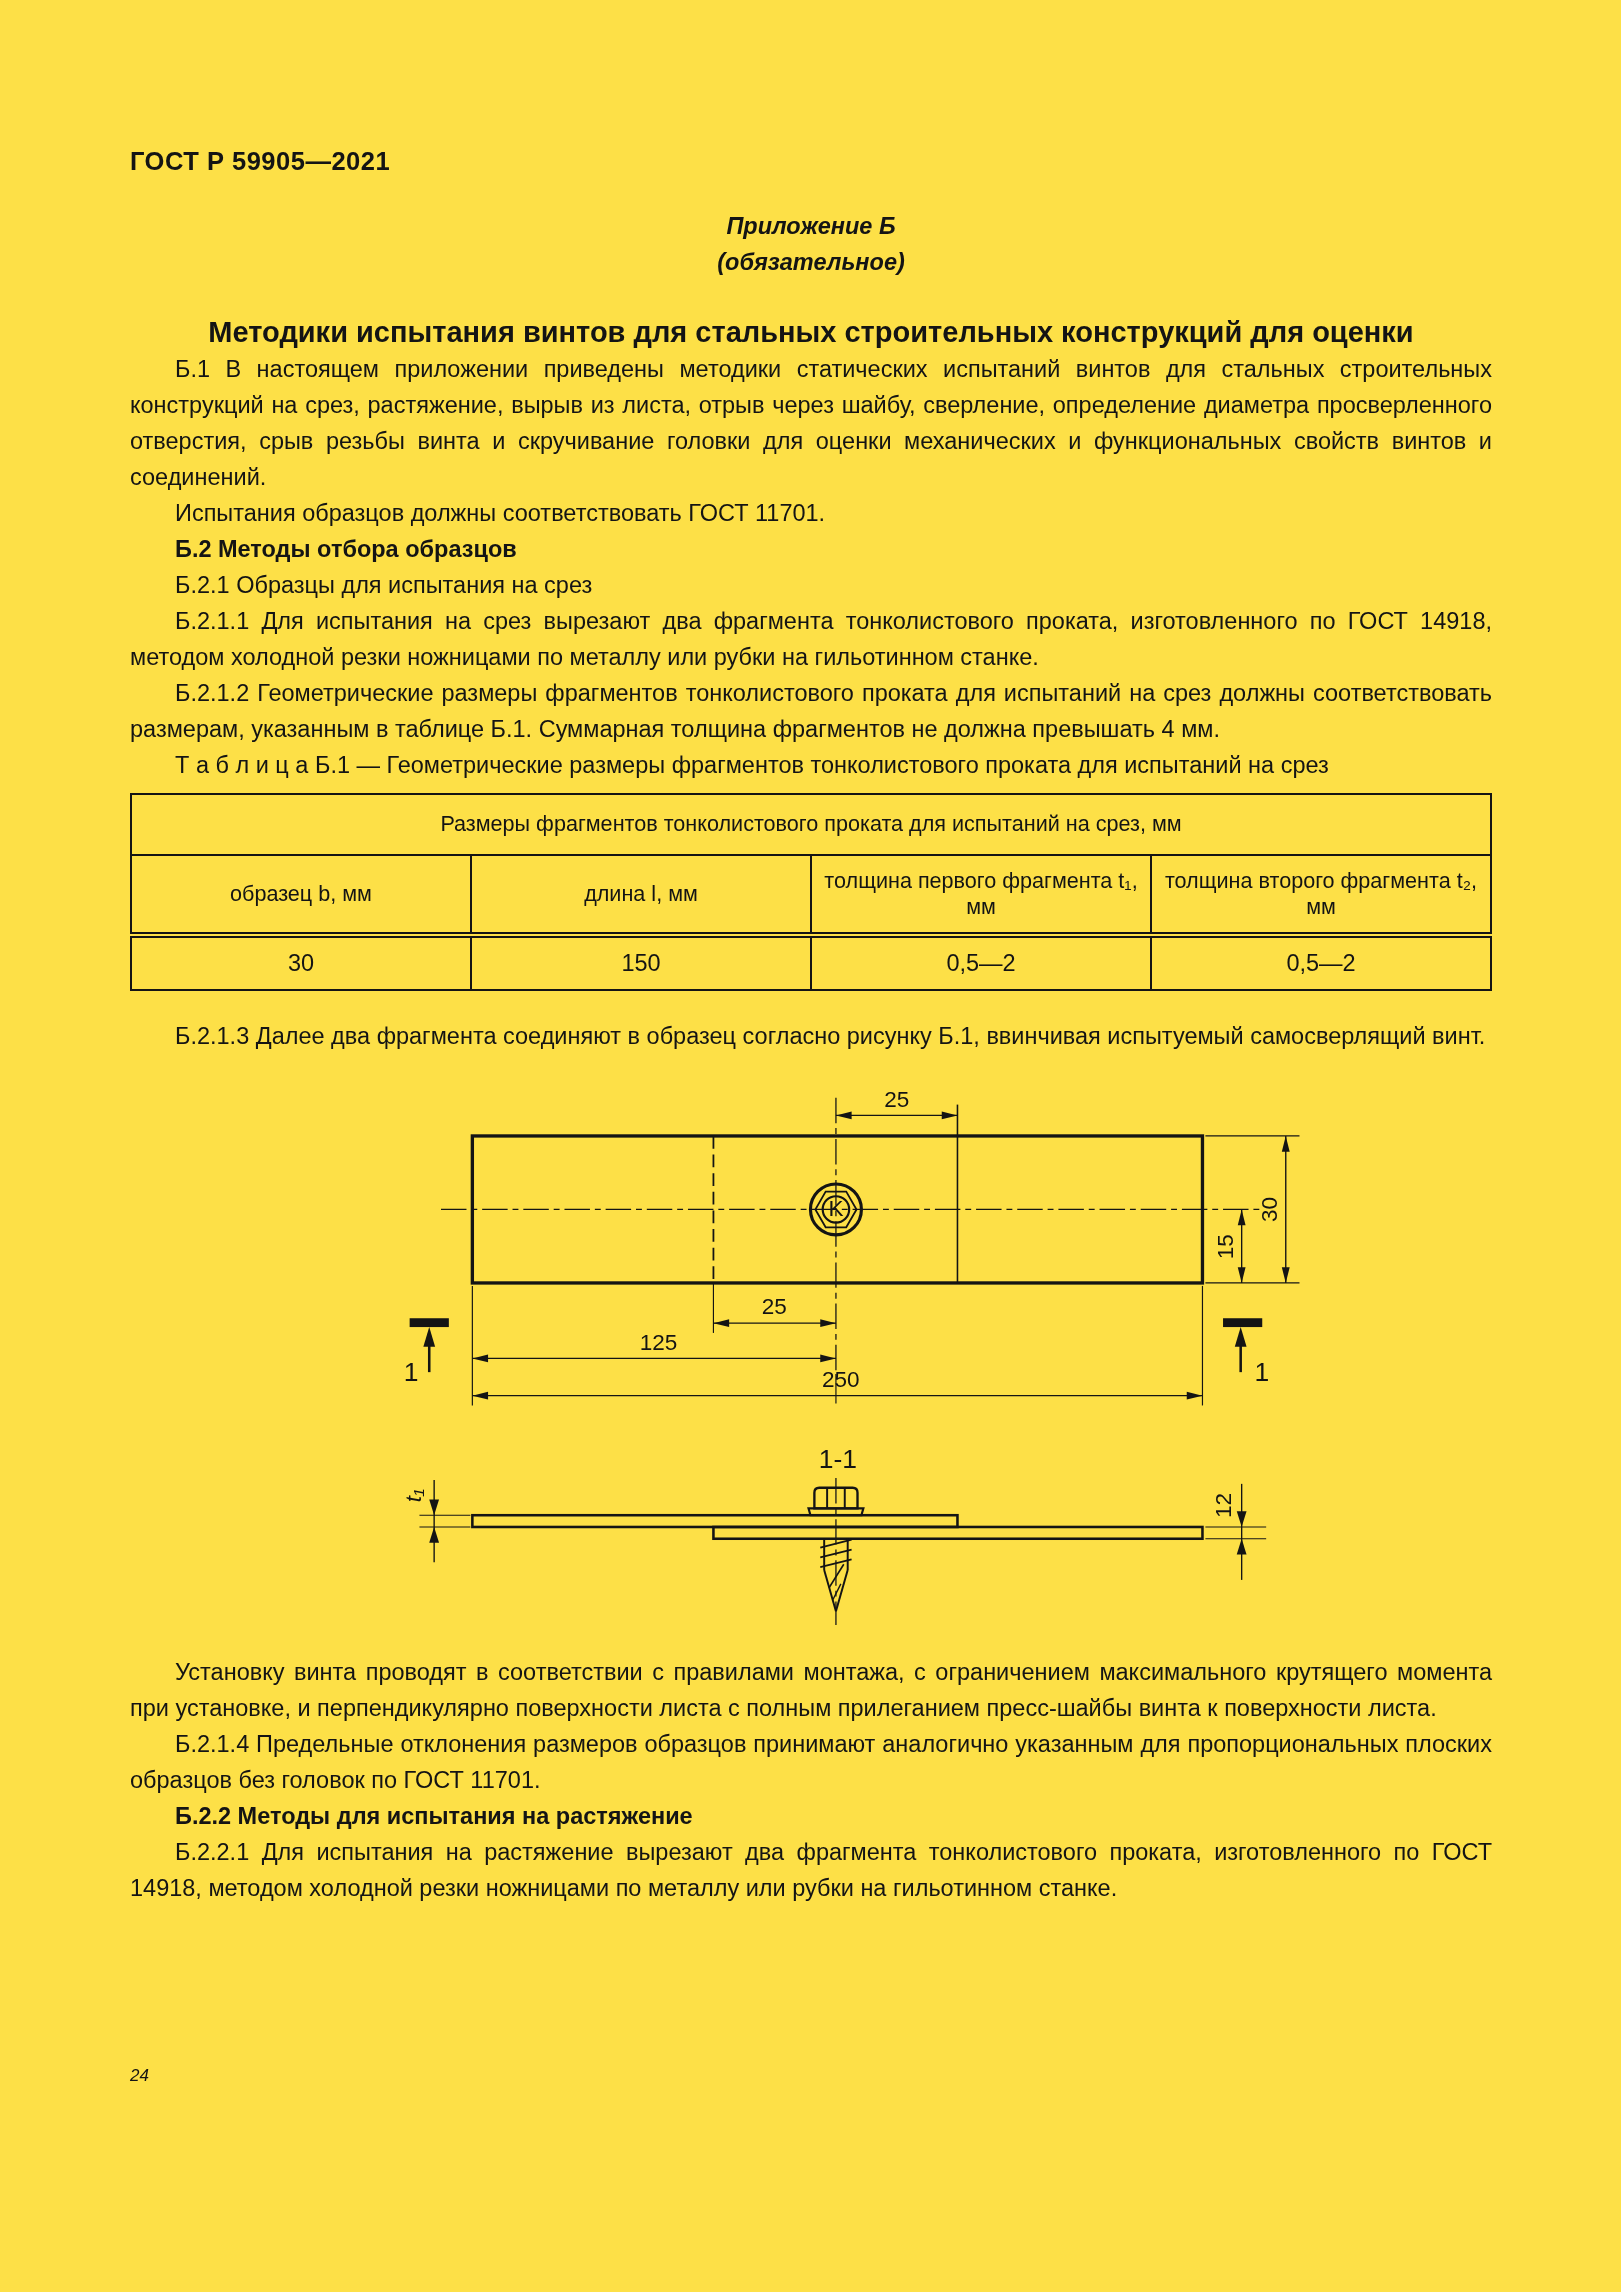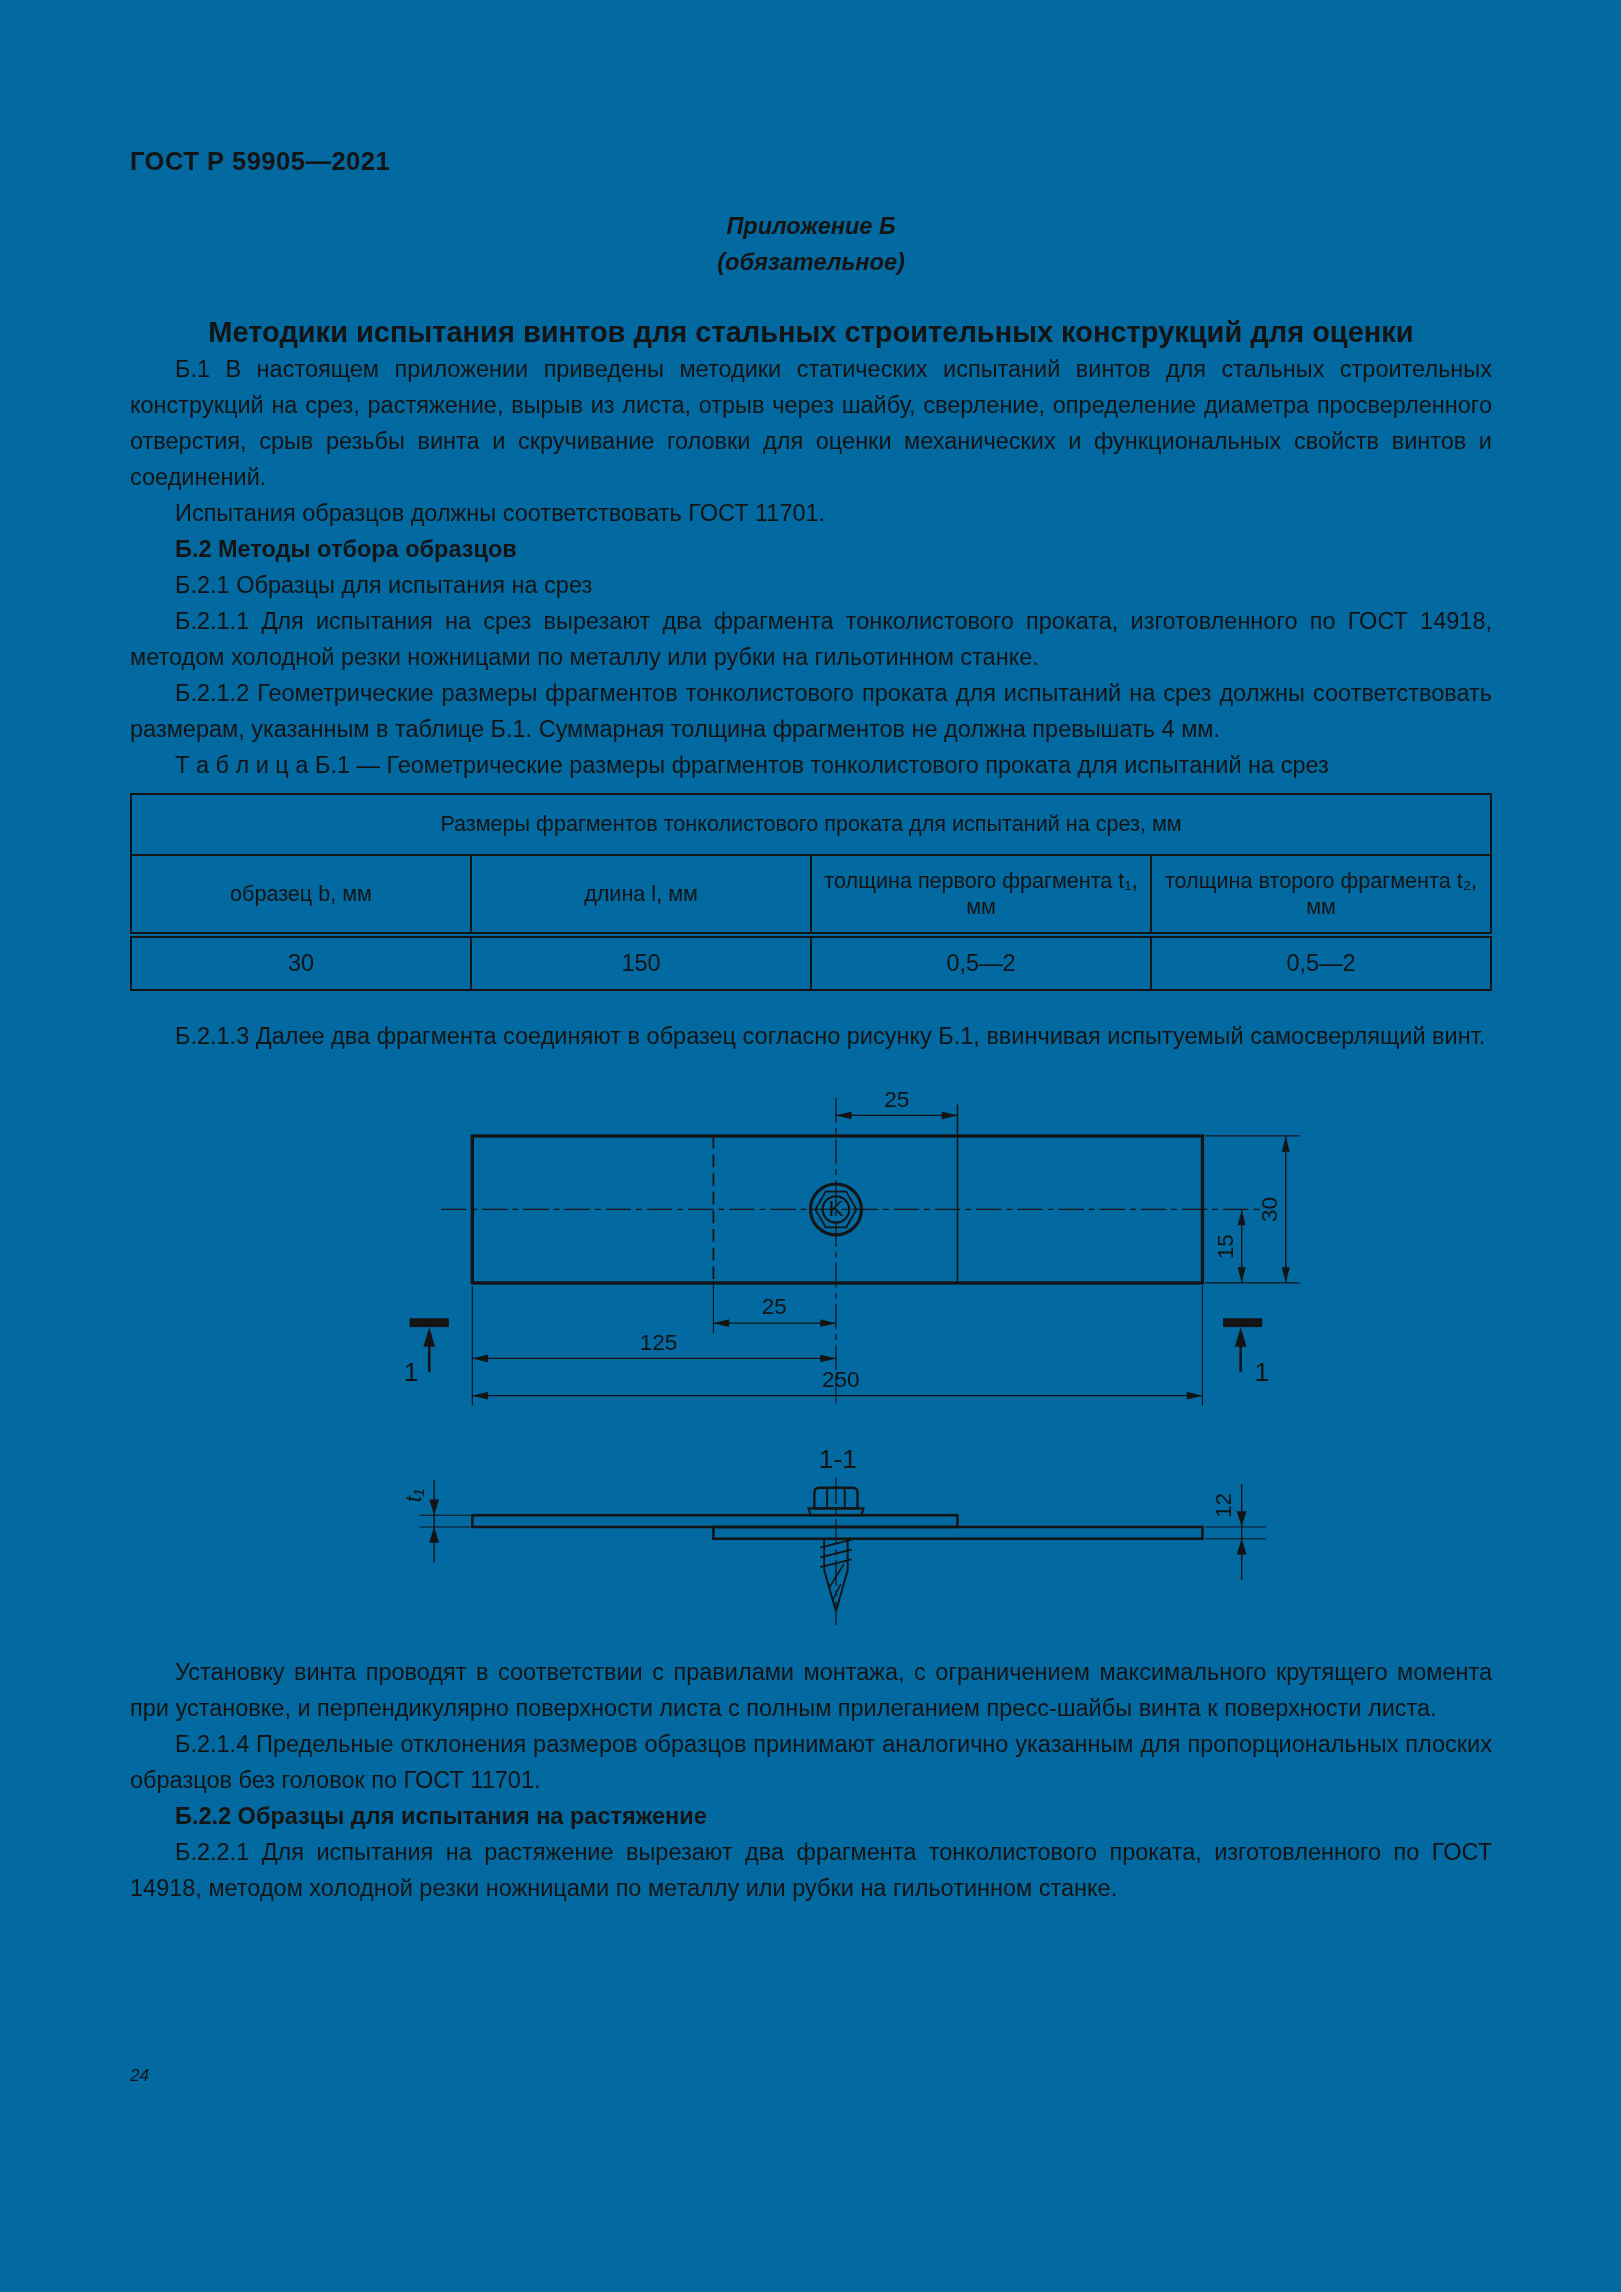--- a/index.html
+++ b/index.html
@@ -1,19 +1,19 @@
 <!DOCTYPE html>
 <html><head>
 <meta charset="utf-8">
 <style>
   html,body { margin:0; padding:0; background:#e8e8e8; }
   .page {
     position:relative;
     width:1621px; height:2293px;
-    background:#0369a1;
+    background:#fde047;
     font-family:"Liberation Sans", sans-serif;
     color:#141414;
     overflow:hidden;
   }
   .content { position:absolute; left:130px; top:0; width:1362px; }
 
   .doc-header { margin-top:147px; font-size:25.5px; font-weight:bold; letter-spacing:0.5px; }
 
   .app-title { margin-top:32px; text-align:center; font-weight:bold; font-size:23.5px; line-height:36px;font-style:italic; }
   .main-heading { margin-top:33px; text-align:center; font-weight:bold; font-size:29px; line-height:38px; }
@@ -239,19 +239,19 @@
             <text class="dimtext" transform="translate(856,434) rotate(-90)" text-anchor="middle">12</text>
           </g>
         </g>
       </svg>
 
     </div>
 
     <p class="body" style="margin-top:25.5px">Установку винта проводят в соответствии с правилами монтажа, с ограничением максимального крутящего момента при установке, и перпендикулярно поверхности листа с полным прилеганием пресс-шайбы винта к поверхности листа.</p>
     <p class="body">Б.2.1.4  Предельные отклонения размеров образцов принимают аналогично указанным для пропорциональных плоских образцов без головок по ГОСТ 11701.</p>
 
-    <p class="body head-bold sp-above">Б.2.2  Образцы для испытания на растяжение</p>
+    <p class="body head-bold sp-above">Б.2.2  Методы для испытания на растяжение</p>
     <p class="body">Б.2.2.1  Для испытания на растяжение вырезают два фрагмента тонколистового проката, изготовленного по ГОСТ 14918, методом холодной резки ножницами по металлу или рубки на гильотинном станке.</p>
   </div>
 
   <div class="page-number">24</div>
 </div>
 
 
 </body></html>

